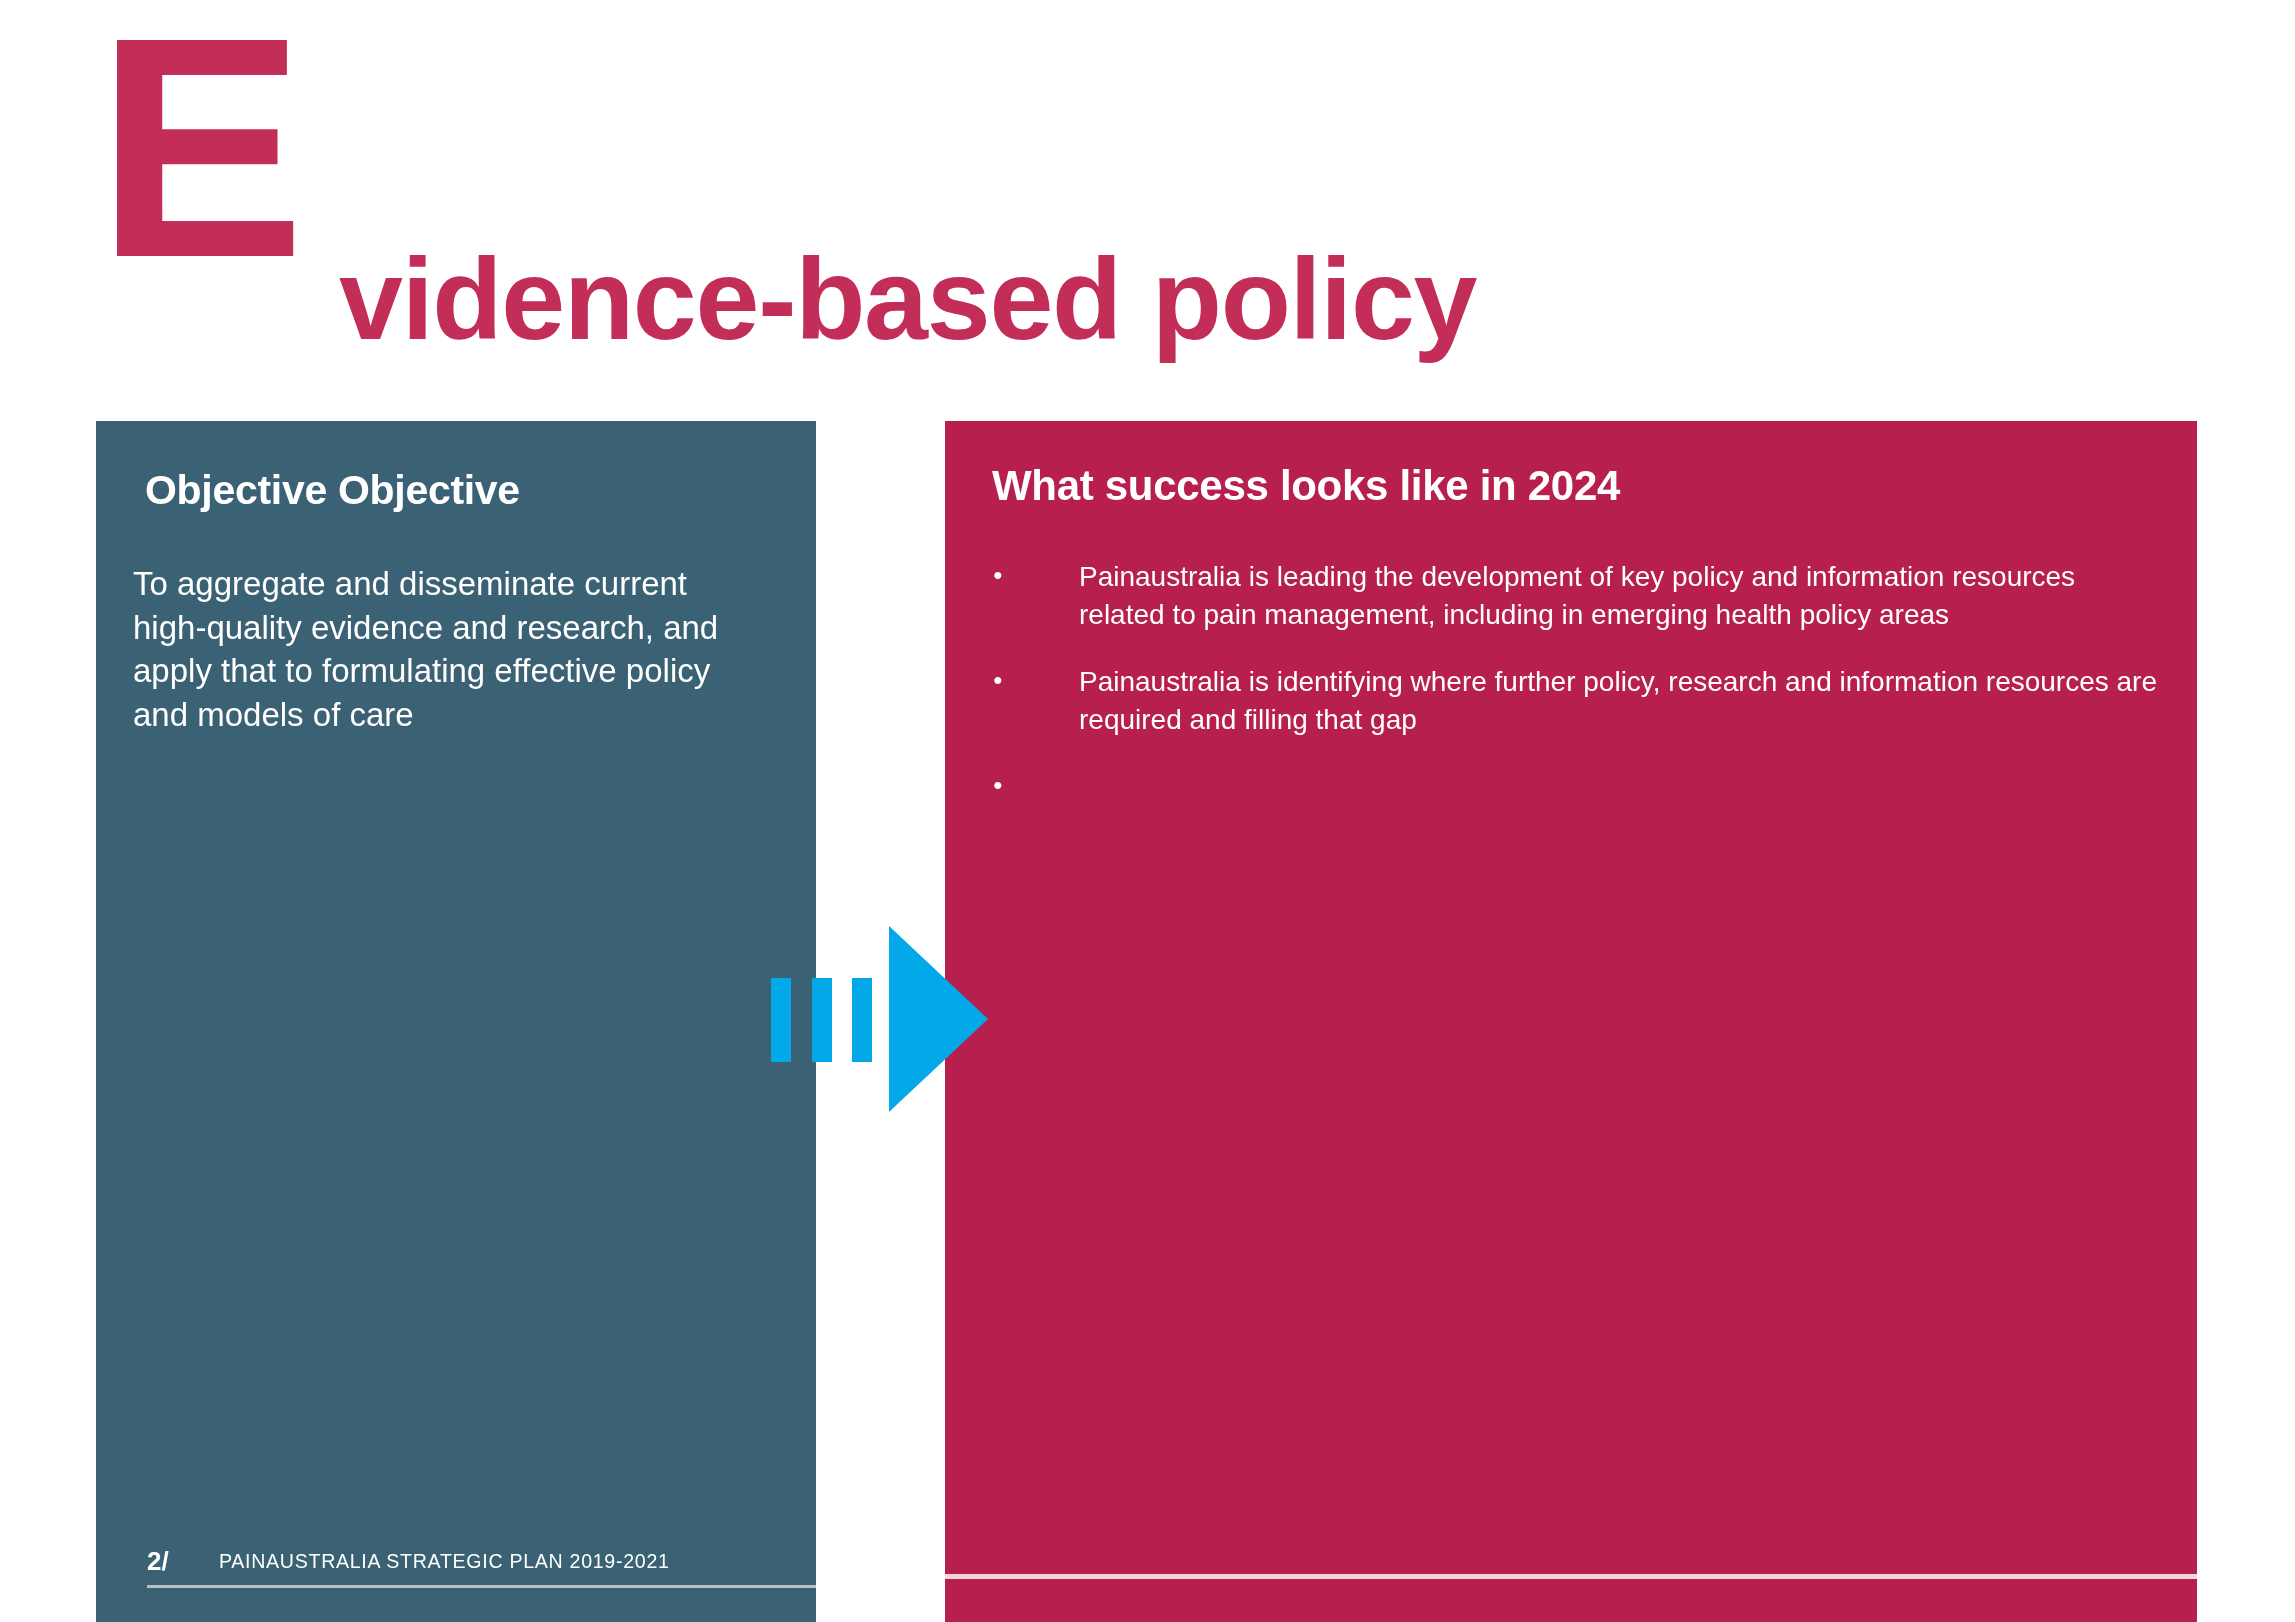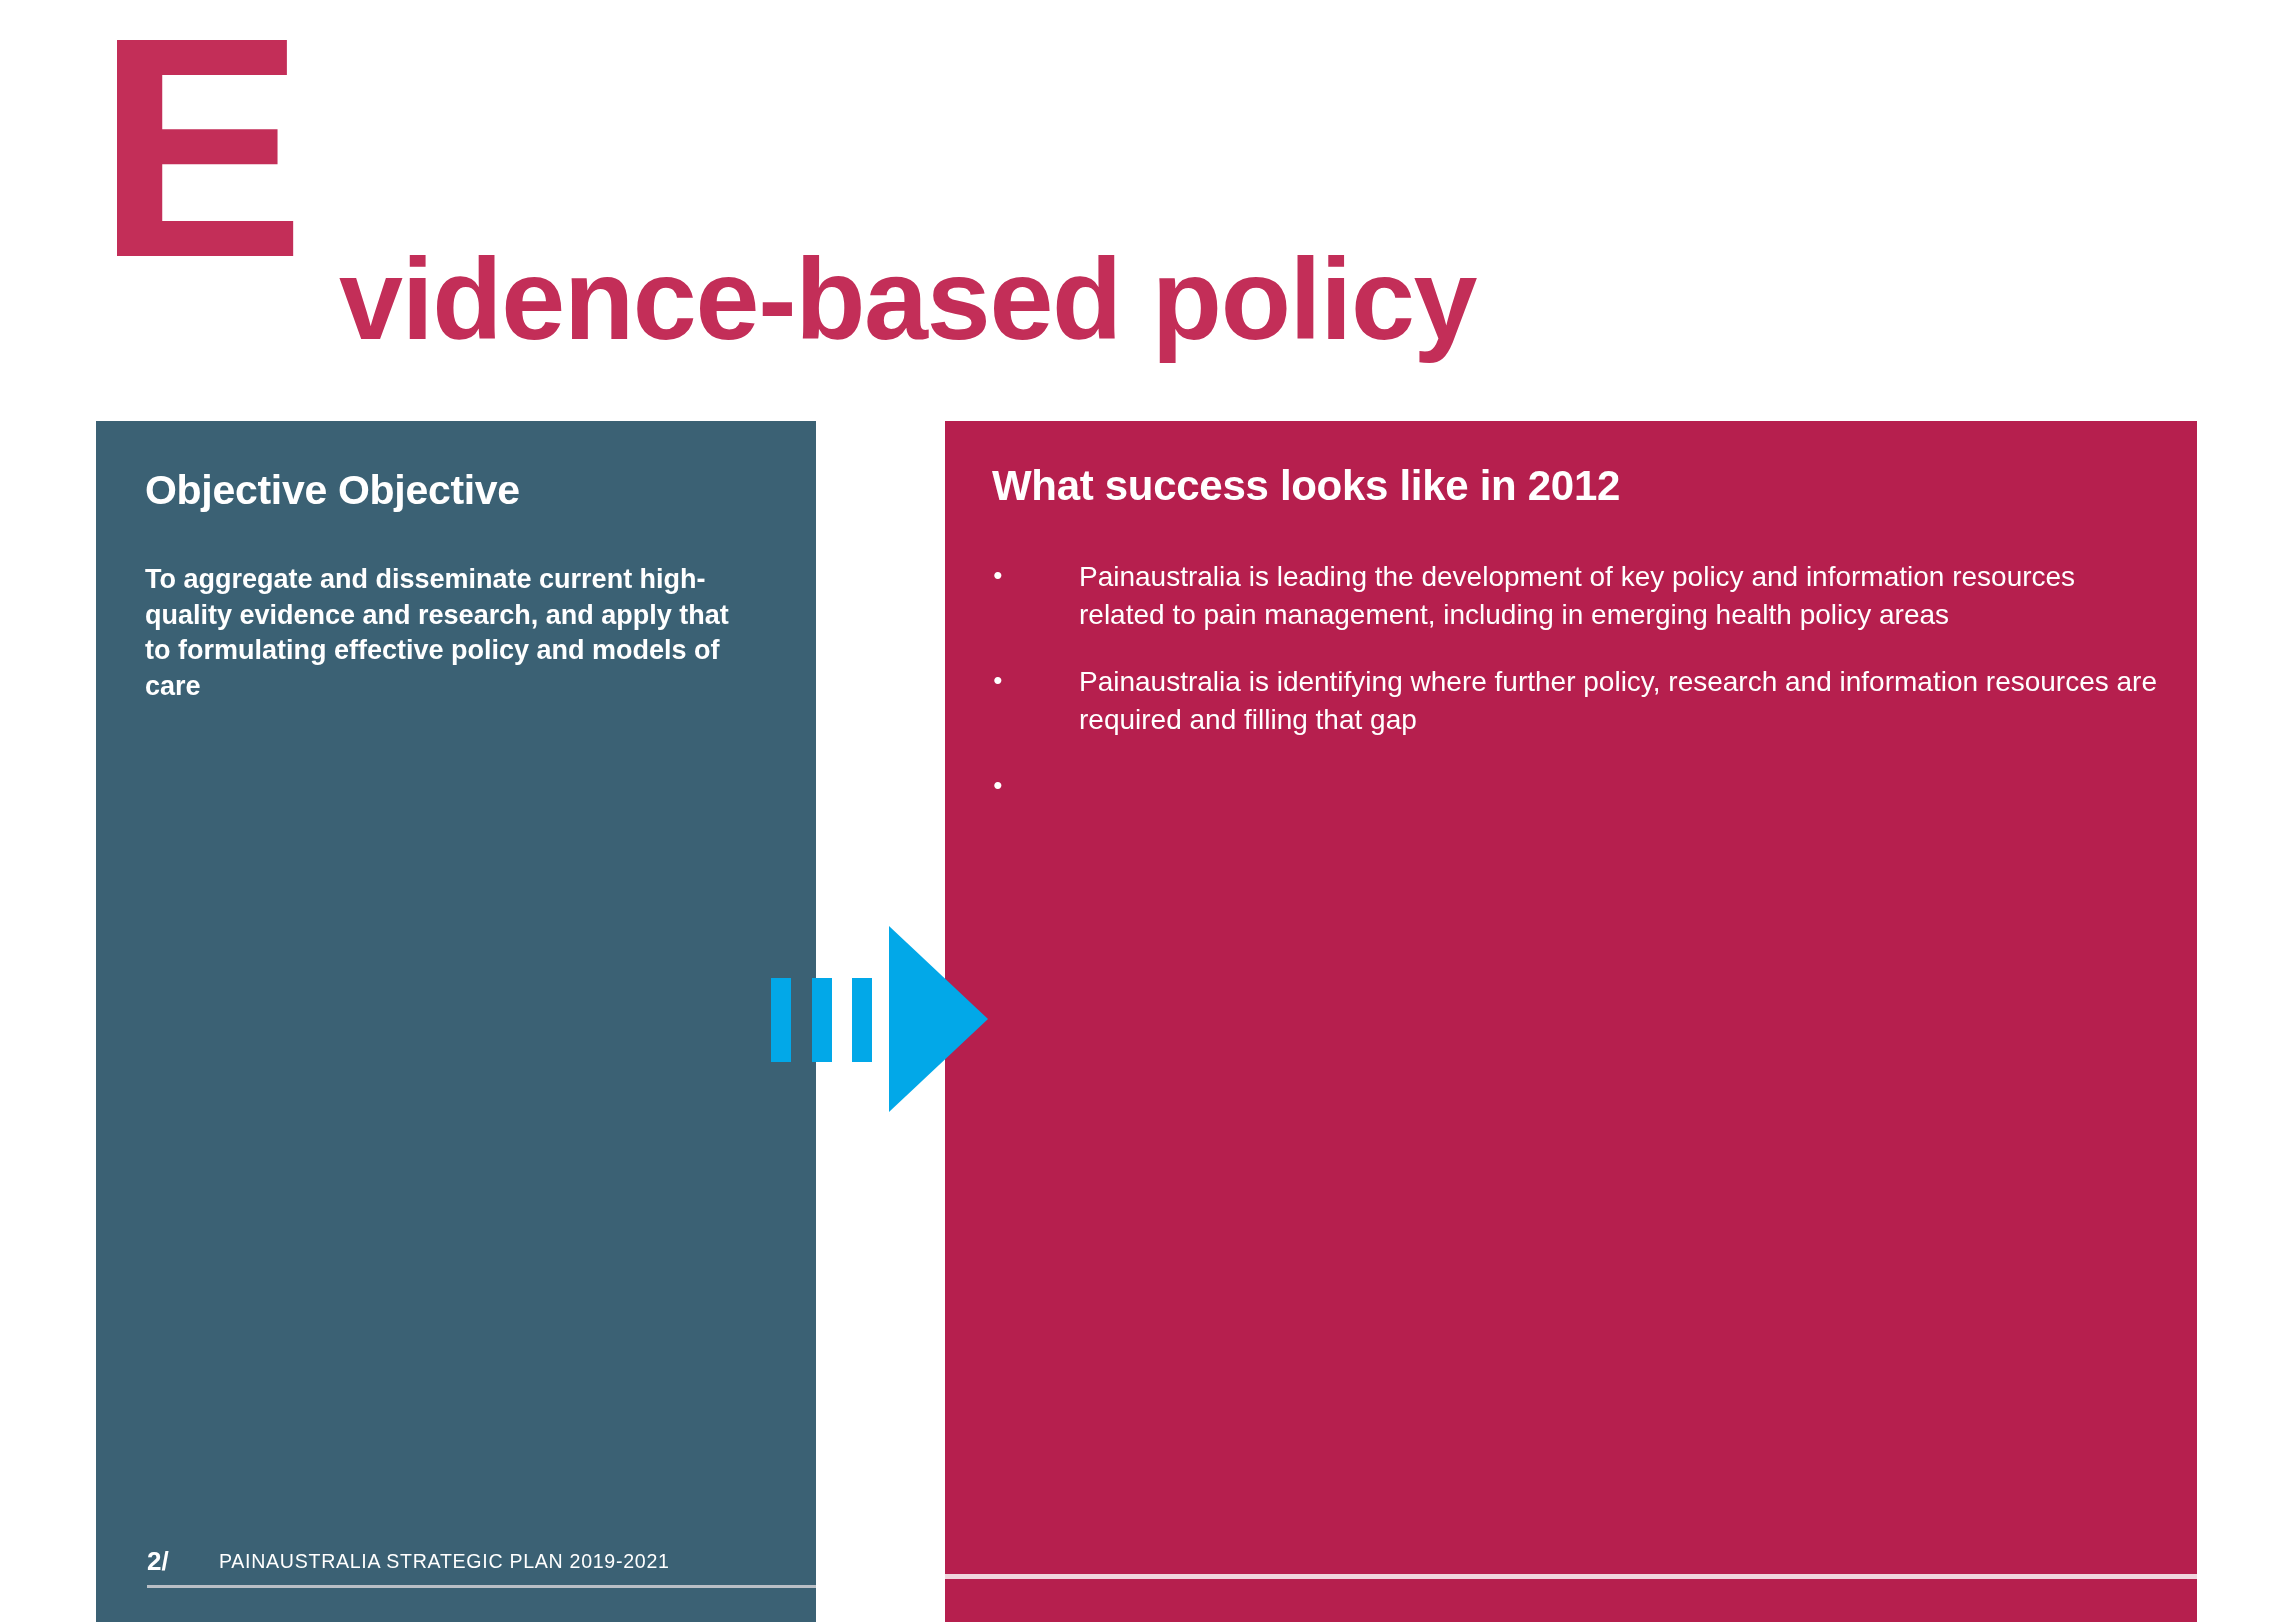--- a/index.html
+++ b/index.html
@@ -79,27 +79,27 @@
     white-space: nowrap;
   }
   .panel-right .panel-heading {
     left: 47px;
     top: 41px;
     font-size: 42px;
   }
 
   .objective-body {
     position: absolute;
-    left: 49px;
+    left: 37px;
     top: 141px;
     width: 609px;
-    font-size: 27px;
+    font-size: 33px;
     line-height: 1.32;
     color: #ffffff;
-    font-weight: 700;
+    font-weight: 400;
   }
 
   
   .bullet-list {
     position: absolute;
     left: 39px;
     top: 137px;
     width: 1184px;
   }
   .bullet-item {
@@ -215,21 +215,21 @@
   <div class="objective-body">To aggregate and disseminate current high-quality evidence and research, and apply that to formulating effective policy and models of care</div>
 
   <div class="footer">
     <span class="footer-page">2/</span>
     <span class="footer-label">PAINAUSTRALIA STRATEGIC PLAN 2019-2021</span>
     <div class="footer-rule"></div>
   </div>
 </div>
 
 <div class="panel panel-right">
-  <div class="panel-heading">What success looks like in 2012</div>
+  <div class="panel-heading">What success looks like in 2024</div>
 
   <div class="bullet-list">
     <div class="bullet-item">
       <span class="bullet-marker">•</span>
       <span class="bullet-text">Painaustralia is leading the development of key policy and information resources related to pain management, including in emerging health policy areas</span>
     </div>
     <div class="bullet-item">
       <span class="bullet-marker">•</span>
       <span class="bullet-text">Painaustralia is identifying where further policy, research and information resources are required and filling that gap</span>
     </div>

